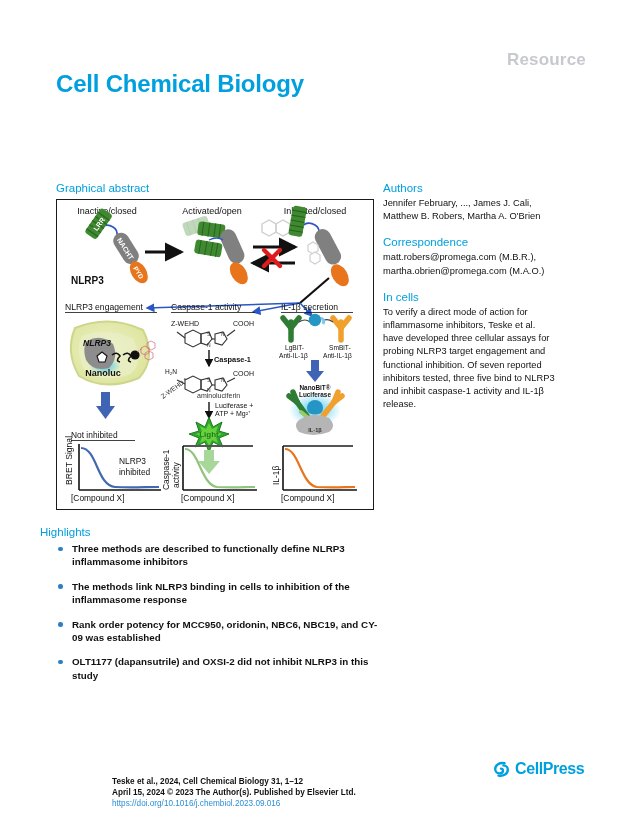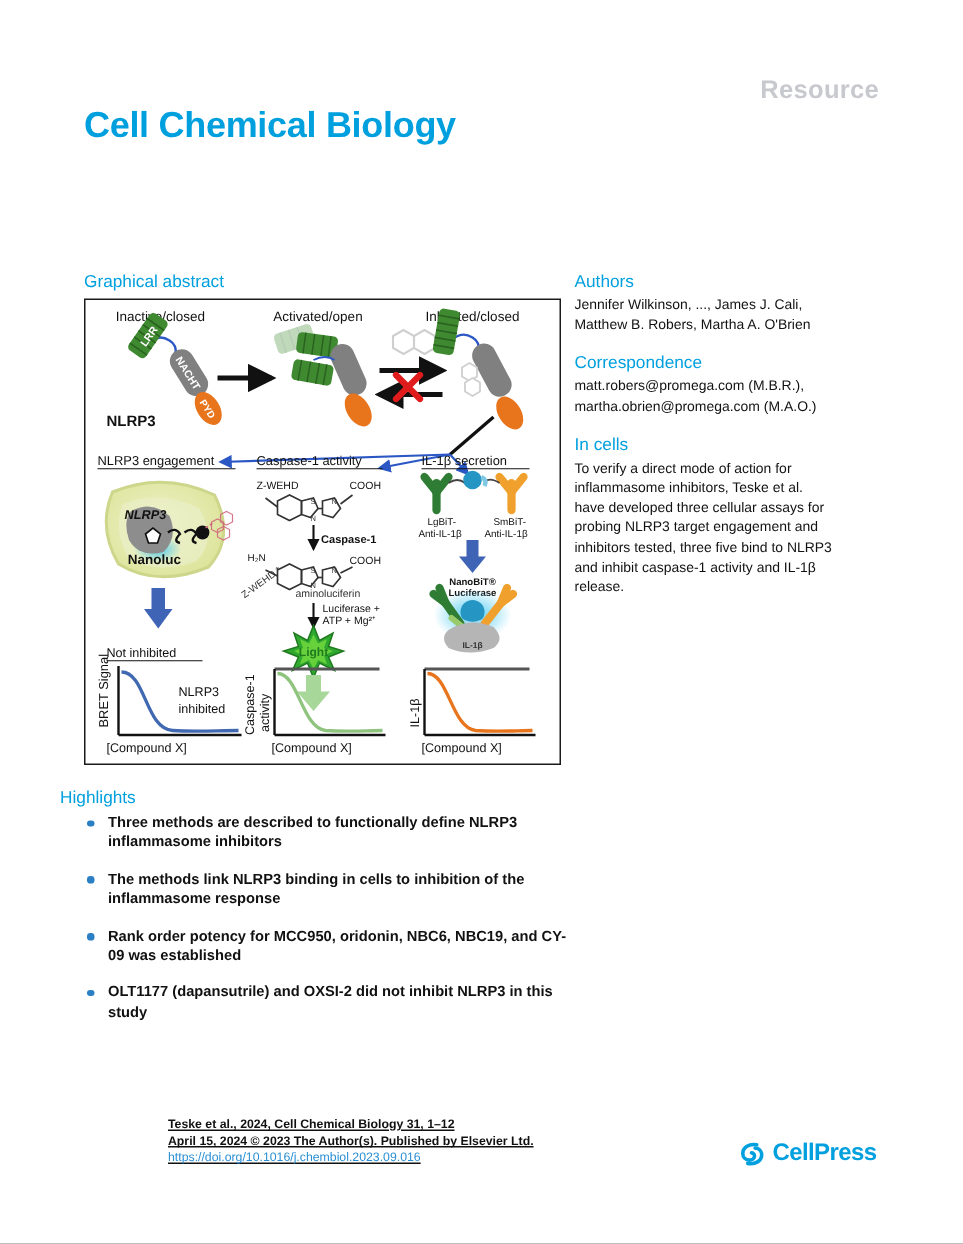--- a/index.html
+++ b/index.html
@@ -55,22 +55,22 @@
     position:relative; padding-left:16px;
     font-size:9.8px; font-weight:bold; color:#111;
     line-height:13.4px; margin-bottom:11px;
   }
   .hl-item:before{
     content:""; position:absolute; left:2px; top:4.5px;
     width:4.5px;height:4.5px;border-radius:50%;
     background:#2b7fc4;
   }
   .footer{
-    position:absolute; left:112px; top:744px;
-    font-size:8.2px; color:#111; line-height:11.2px; font-weight:bold;text-decoration:underline;
+    position:absolute; left:112px; top:776px;
+    font-size:8.2px; color:#111; line-height:11.2px; font-weight:bold;
   }
   .footer .doi{ color:#2a8fd4; font-weight:normal; }
   .cp-logo{
     position:absolute; left:492px; top:760px;
     display:flex; align-items:flex-end; gap:4px;
   }
   .cp-word{
     font-size:16px; font-weight:bold; color:#00a0df; letter-spacing:-.4px;
   }
 </style>
@@ -382,40 +382,41 @@
         <path d="M228,249 C242,249 244,285 260,287 C276,288 288,287 298,287" fill="none" stroke="#e8741c" stroke-width="2.2"></path>
         <text transform="translate(222,285) rotate(-90)" font-size="8.4" fill="#111" font-family="Liberation Sans, sans-serif">IL-1β</text>
         <text x="224" y="301" font-size="8.4" fill="#111" font-family="Liberation Sans, sans-serif">[Compound X]</text>
       </g>
     </svg>
   </div>
 
   <div class="col-right">
     <div class="r-head">Authors</div>
     <div class="r-body">
-      <span class="ln">Jennifer Wilkinson, ..., James J. Cali,</span>
+      <span class="ln">Jennifer February, ..., James J. Cali,</span>
       <span class="ln">Matthew B. Robers, Martha A. O'Brien</span>
     </div>
 
     <div class="gap"></div>
 
     <div class="r-head">Correspondence</div>
     <div class="r-body">
       <span class="ln">matt.robers@promega.com (M.B.R.),</span>
       <span class="ln">martha.obrien@promega.com (M.A.O.)</span>
     </div>
 
     <div class="gap"></div>
 
     <div class="r-head">In cells</div>
     <div class="r-body">
       <span class="ln">To verify a direct mode of action for</span>
       <span class="ln">inflammasome inhibitors, Teske et al.</span>
       <span class="ln">have developed three cellular assays for</span>
       <span class="ln">probing NLRP3 target engagement and</span>
+      <span class="ln">functional inhibition. Of seven reported</span>
       <span class="ln">inhibitors tested, three five bind to NLRP3</span>
       <span class="ln">and inhibit caspase-1 activity and IL-1β</span>
       <span class="ln">release.</span>
     </div>
   </div>
 
   <div class="sec-head hl-head">Highlights</div>
   <ul class="hl-list">
     <li class="hl-item">Three methods are described to functionally define NLRP3 inflammasome inhibitors</li>
     <li class="hl-item">The methods link NLRP3 binding in cells to inhibition of the inflammasome response</li>

